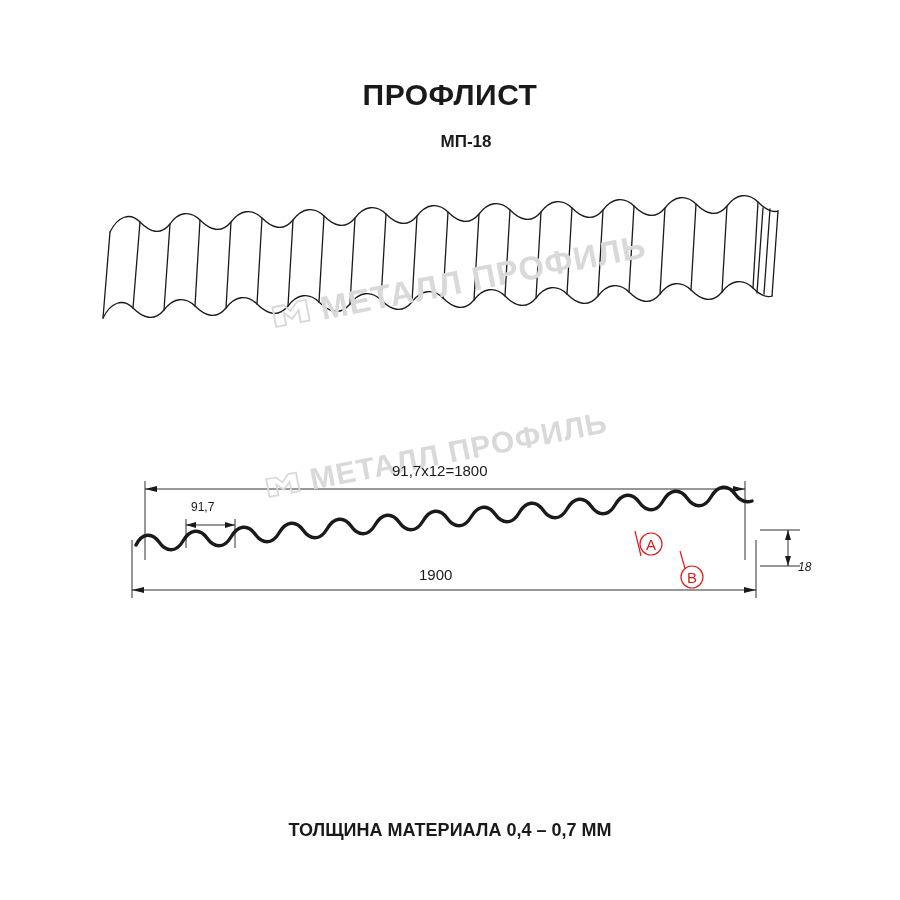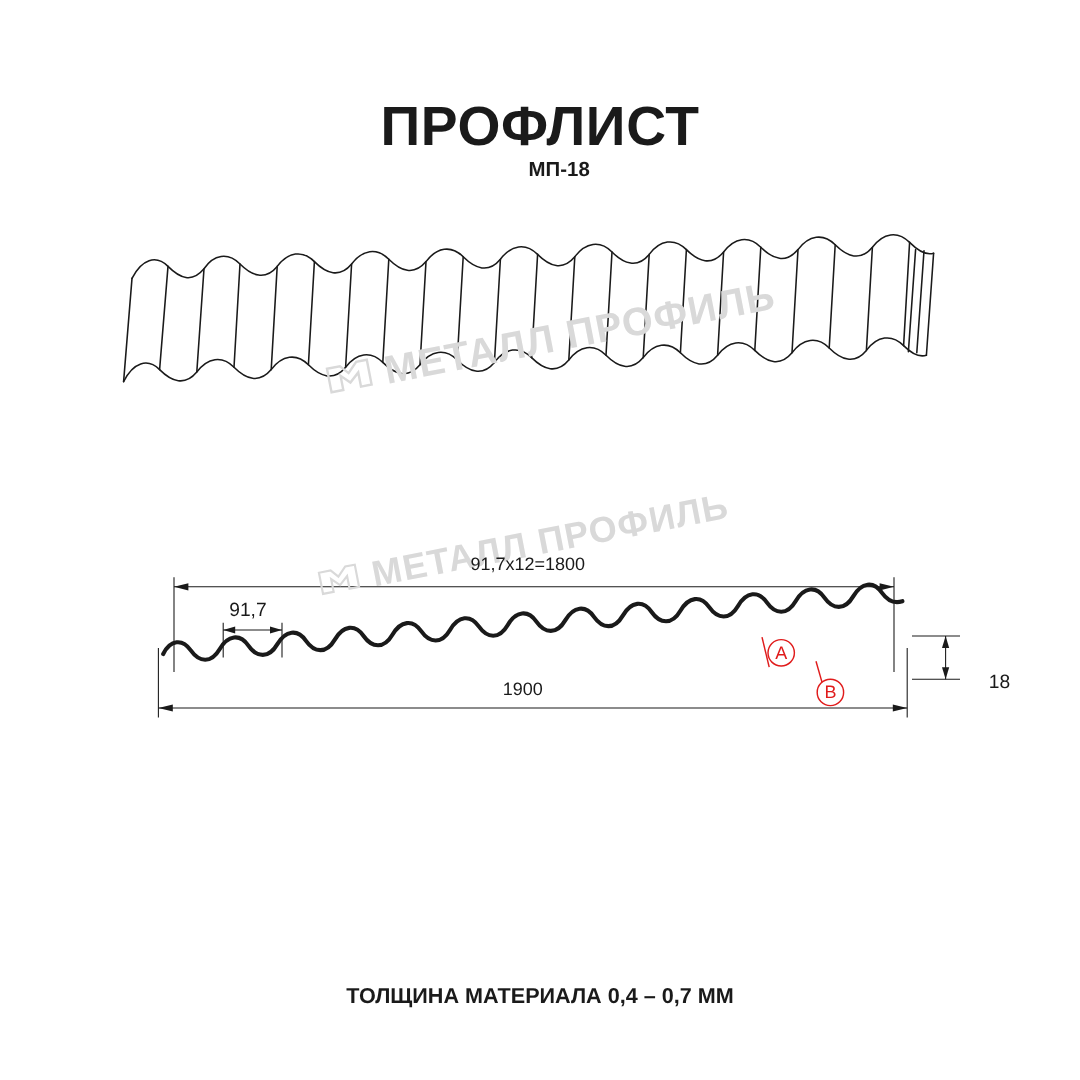--- a/index.html
+++ b/index.html
@@ -20,21 +20,21 @@
     inset: 0;
     width: 900px;
     height: 900px;
   }
   .title {
     position: absolute;
     top: 78px;
     left: 0;
     width: 900px;
     text-align: center;
-    font-size: 46px;
+    font-size: 30px;
     font-weight: bold;
     letter-spacing: 0.5px;
     color: #1a1a1a;
   }
   .subtitle {
     position: absolute;
     top: 132px;
     left: 0;
     width: 900px;
     text-align: center;
@@ -82,21 +82,21 @@
     transform-origin: left top;
     letter-spacing: 1px;
   }
   .wm-logo {
     display: inline-block;
     vertical-align: middle;
     margin-right: 10px;
   }
   .dim-label {
     position: absolute;
-    font-size: 16px;
+    font-size: 12px;
     color: #1a1a1a;
     white-space: nowrap;
   }
   .dim-label.big { font-size: 15px; }
   .callout-label {
     position: absolute;
     font-size: 15px;
     color: #e01b1b;
     font-weight: normal;
   }
@@ -271,20 +271,20 @@
     <span class="wm-logo">
       <svg width="36" height="28" viewBox="0 0 40 30" fill="none" stroke="#d9d9d9" stroke-width="2">
         <path d="M3,26 L3,6 L14,6 L20,13 L28,5 L37,5 L37,26 L28,26 L28,14 L20,21 L13,14 L13,26 Z"></path>
       </svg>
     </span><span>МЕТАЛЛ ПРОФИЛЬ</span>
   </div>
 
   <div class="dim-label big" style="top:462px; left:392px;">91,7x12=1800</div>
   <div class="dim-label" style="top:500px; left:191px;">91,7</div>
   <div class="dim-label big" style="top:566px; left:419px; font-weight:normal;">1900</div>
-  <div class="dim-label" style="top:560px; left:824px;">18</div>
+  <div class="dim-label" style="top:560px; left:798px;font-style:italic;">18</div>
 
   <div class="callout-label" style="top:536px; left:646px;">A</div>
   <div class="callout-label" style="top:569px; left:687px;">B</div>
 
   <div class="footnote">ТОЛЩИНА МАТЕРИАЛА 0,4 – 0,7 ММ</div>
 
 </div>
 
 </body></html>

